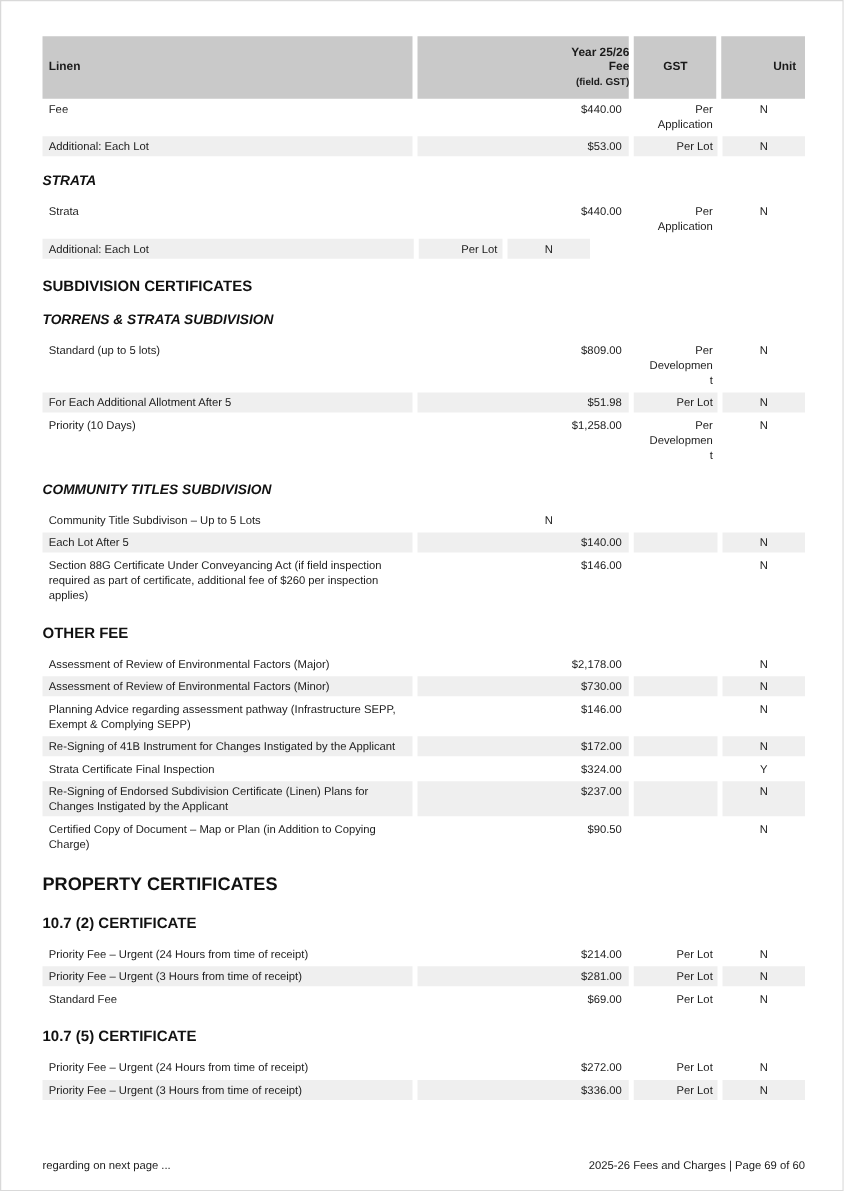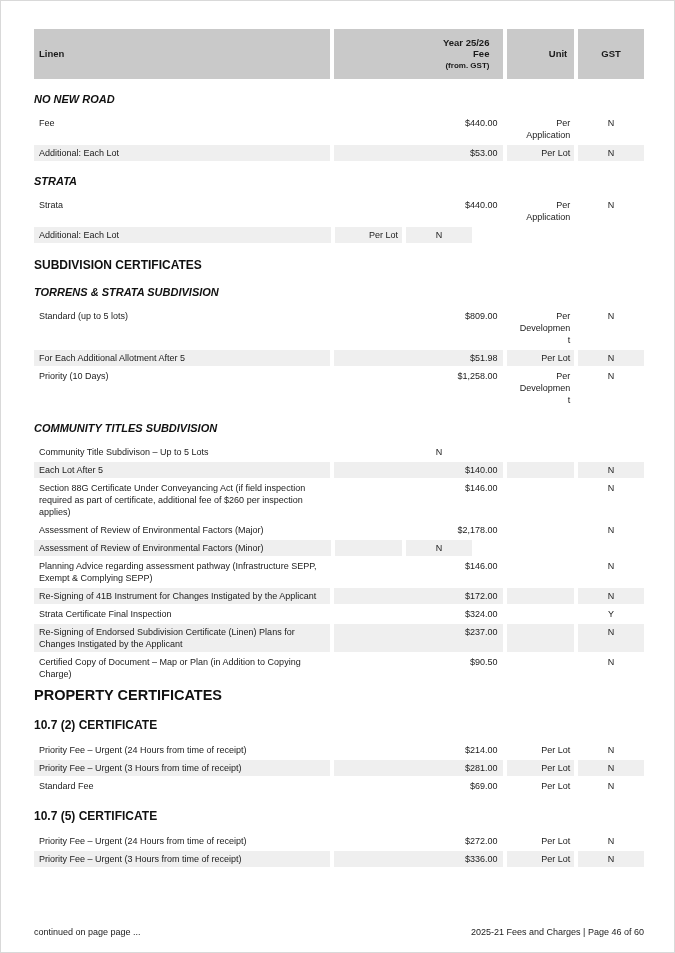--- a/index.html
+++ b/index.html
@@ -24,30 +24,30 @@
   .hcell {
     background: var(--header-bg, #c9c9c9);
     display: flex; flex-direction: column; justify-content: center;
     font-weight: bold; font-size: 9.5px; line-height: 11.5px;
   }
   .col-name { width: 297px; }
   .col-fee  { width: 170px; }
   .col-unit { width: 67px; }
   .col-gst  { width: 66px; }
   .hcell.col-name { padding-left: 5px; }
-  .hcell.col-fee  { text-align: right; padding-right: 14px; }
+  .hcell.col-fee  { text-align: right; padding-right: 0; }
   .hcell.col-fee .fee-sub { font-size: 8px; }
   .hcell.col-unit { text-align: right; padding-right: 7px; }
   .hcell.col-gst  { text-align: center; }
 
   
   .heading { font-weight: bold; color: #111; }
   .heading-sub-italic { font-style: italic; font-size: 11px;  margin: 14px 0 10px; }
   .heading-group      { font-size: 12px;   margin: 15px 0 10px; }
-  .heading-major      { font-size: 14.5px; margin: 5px 0 11px; }
+  .heading-major      { font-size: 14.5px; margin: 17px 0 11px; }
 
   
   .row {
     display: flex; gap: 4px;
     margin-bottom: 2px;
     font-size: 9px; line-height: 12px;
   }
   .cell { padding: 2px 0; min-height: 15.5px; }
   .cell.col-name { padding-left: 5px; padding-right: 10px; }
   .cell.col-fee  { text-align: right; padding-right: 6px; }
@@ -68,33 +68,32 @@
 <div class="page">
   <div class="content">
 
     <div class="thead">
       <div class="hcell col-name">
         <span>Linen</span>
       </div>
       <div class="hcell col-fee">
         <span>Year 25/26</span>
         <span>Fee</span>
-        <span class="fee-sub">(from. GST)</span>
+        <span class="fee-sub">(field. GST)</span>
+      </div>
+      <div class="hcell col-gst">
+        <span>GST</span>
       </div>
       <div class="hcell col-unit">
         <span>Unit</span>
       </div>
-      <div class="hcell col-gst">
-        <span>GST</span>
-      </div>
     </div>
 
     <div>
         <section>
-          <div class="heading heading-sub-italic">NO NEW ROAD</div>
           <div class="row">
             <div class="cell col-name">Fee</div>
             <div class="cell col-fee">$440.00</div>
             <div class="cell col-unit">Per
 Application</div>
             <div class="cell col-gst">N</div>
           </div>
           <div class="row shaded">
             <div class="cell col-name">Additional: Each Lot</div>
             <div class="cell col-fee">$53.00</div>
@@ -159,28 +158,30 @@
             <div class="cell col-gst">N</div>
           </div>
           <div class="row">
             <div class="cell col-name">Section 88G Certificate Under Conveyancing Act (if field inspection required as part of certificate, additional fee of $260 per inspection applies)</div>
             <div class="cell col-fee">$146.00</div>
             <div class="cell col-unit"></div>
             <div class="cell col-gst">N</div>
           </div>
         </section>
         <section>
+          <div class="heading heading-group">OTHER FEE</div>
           <div class="row">
             <div class="cell col-name">Assessment of Review of Environmental Factors (Major)</div>
             <div class="cell col-fee">$2,178.00</div>
             <div class="cell col-unit"></div>
             <div class="cell col-gst">N</div>
           </div>
           <div class="row shaded">
             <div class="cell col-name">Assessment of Review of Environmental Factors (Minor)</div>
+            <div class="cell col-fee">$730.00</div>
             <div class="cell col-unit"></div>
             <div class="cell col-gst">N</div>
           </div>
           <div class="row">
             <div class="cell col-name">Planning Advice regarding assessment pathway (Infrastructure SEPP, Exempt &amp; Complying SEPP)</div>
             <div class="cell col-fee">$146.00</div>
             <div class="cell col-unit"></div>
             <div class="cell col-gst">N</div>
           </div>
           <div class="row shaded">
@@ -244,16 +245,16 @@
             <div class="cell col-name">Priority Fee – Urgent (3 Hours from time of receipt)</div>
             <div class="cell col-fee">$336.00</div>
             <div class="cell col-unit">Per Lot</div>
             <div class="cell col-gst">N</div>
           </div>
         </section>
       </div>
   </div>
 
   <div class="footer">
-    <span>continued on page page ...</span>
-    <span>2025-21 Fees and Charges | Page 46 of 60</span>
+    <span>regarding on next page ...</span>
+    <span>2025-26 Fees and Charges | Page 69 of 60</span>
   </div>
 </div>
 
 </body></html>

